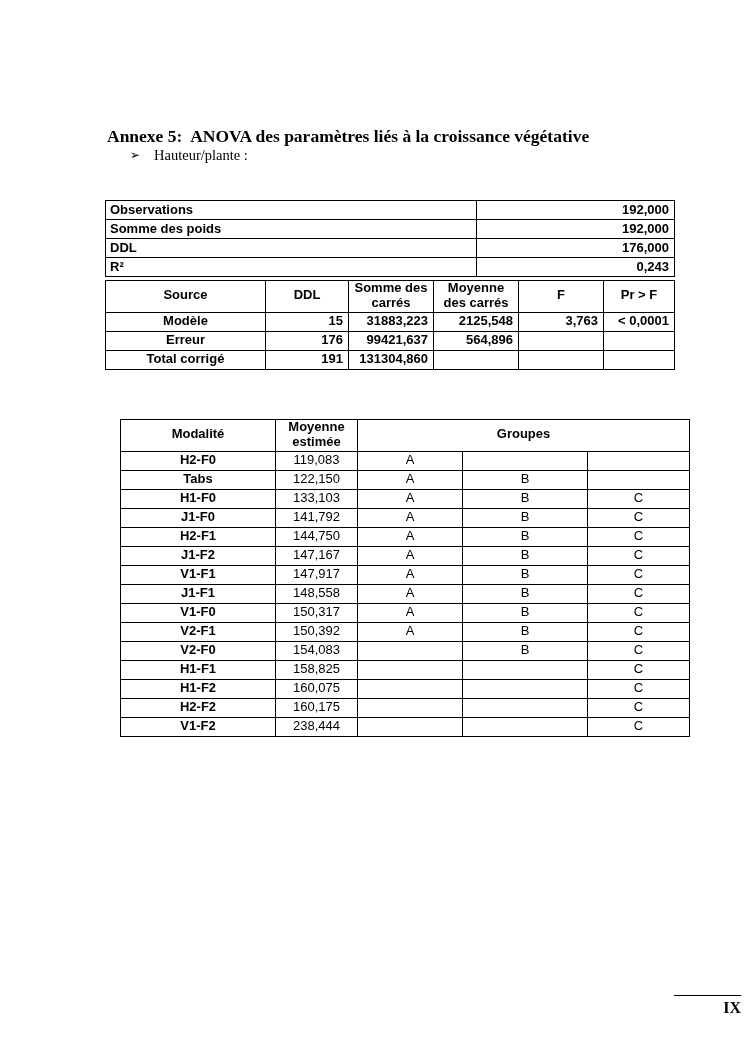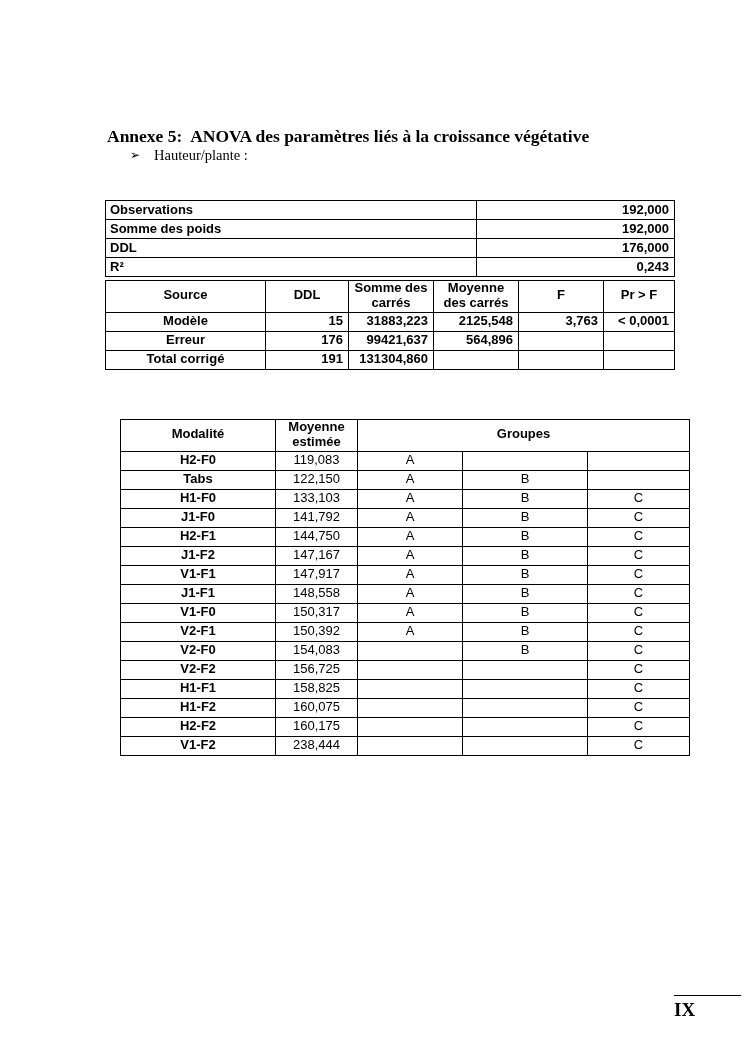--- a/index.html
+++ b/index.html
@@ -53,23 +53,23 @@
     height: 37px;
     padding-bottom: 1px !important;
   }
   .footer-rule {
     position: absolute; left: 674px; top: 995px;
     width: 67px; height: 0;
     border-top: 1px solid #000;
   }
   .page-number {
     position: absolute; left: 674px; top: 999px;
-    width: 67px; text-align: left;
+    width: 67px; text-align: right;
     font-family: "Liberation Serif", serif;
-    font-weight: bold; font-size: 19px;
+    font-weight: bold; font-size: 16px;
   }
 </style>
 </head>
 <body>
 
 <h1 class="page-title">Annexe 5:  ANOVA des paramètres liés à la croissance végétative</h1>
 
 <div class="bullet-line">
   <span class="bullet-arrow">➢</span>
   <span>Hauteur/plante :</span>
@@ -233,27 +233,20 @@
     <td class="ctr">C</td>
   </tr>
   <tr>
     <td class="bctr">V2-F0</td>
     <td class="ctr">154,083</td>
     <td class="ctr"></td>
     <td class="ctr">B</td>
     <td class="ctr">C</td>
   </tr>
   <tr>
-    <td class="bctr">V2-F2</td>
-    <td class="ctr">156,725</td>
-    <td class="ctr"></td>
-    <td class="ctr"></td>
-    <td class="ctr">C</td>
-  </tr>
-  <tr>
     <td class="bctr">H1-F1</td>
     <td class="ctr">158,825</td>
     <td class="ctr"></td>
     <td class="ctr"></td>
     <td class="ctr">C</td>
   </tr>
   <tr>
     <td class="bctr">H1-F2</td>
     <td class="ctr">160,075</td>
     <td class="ctr"></td>

